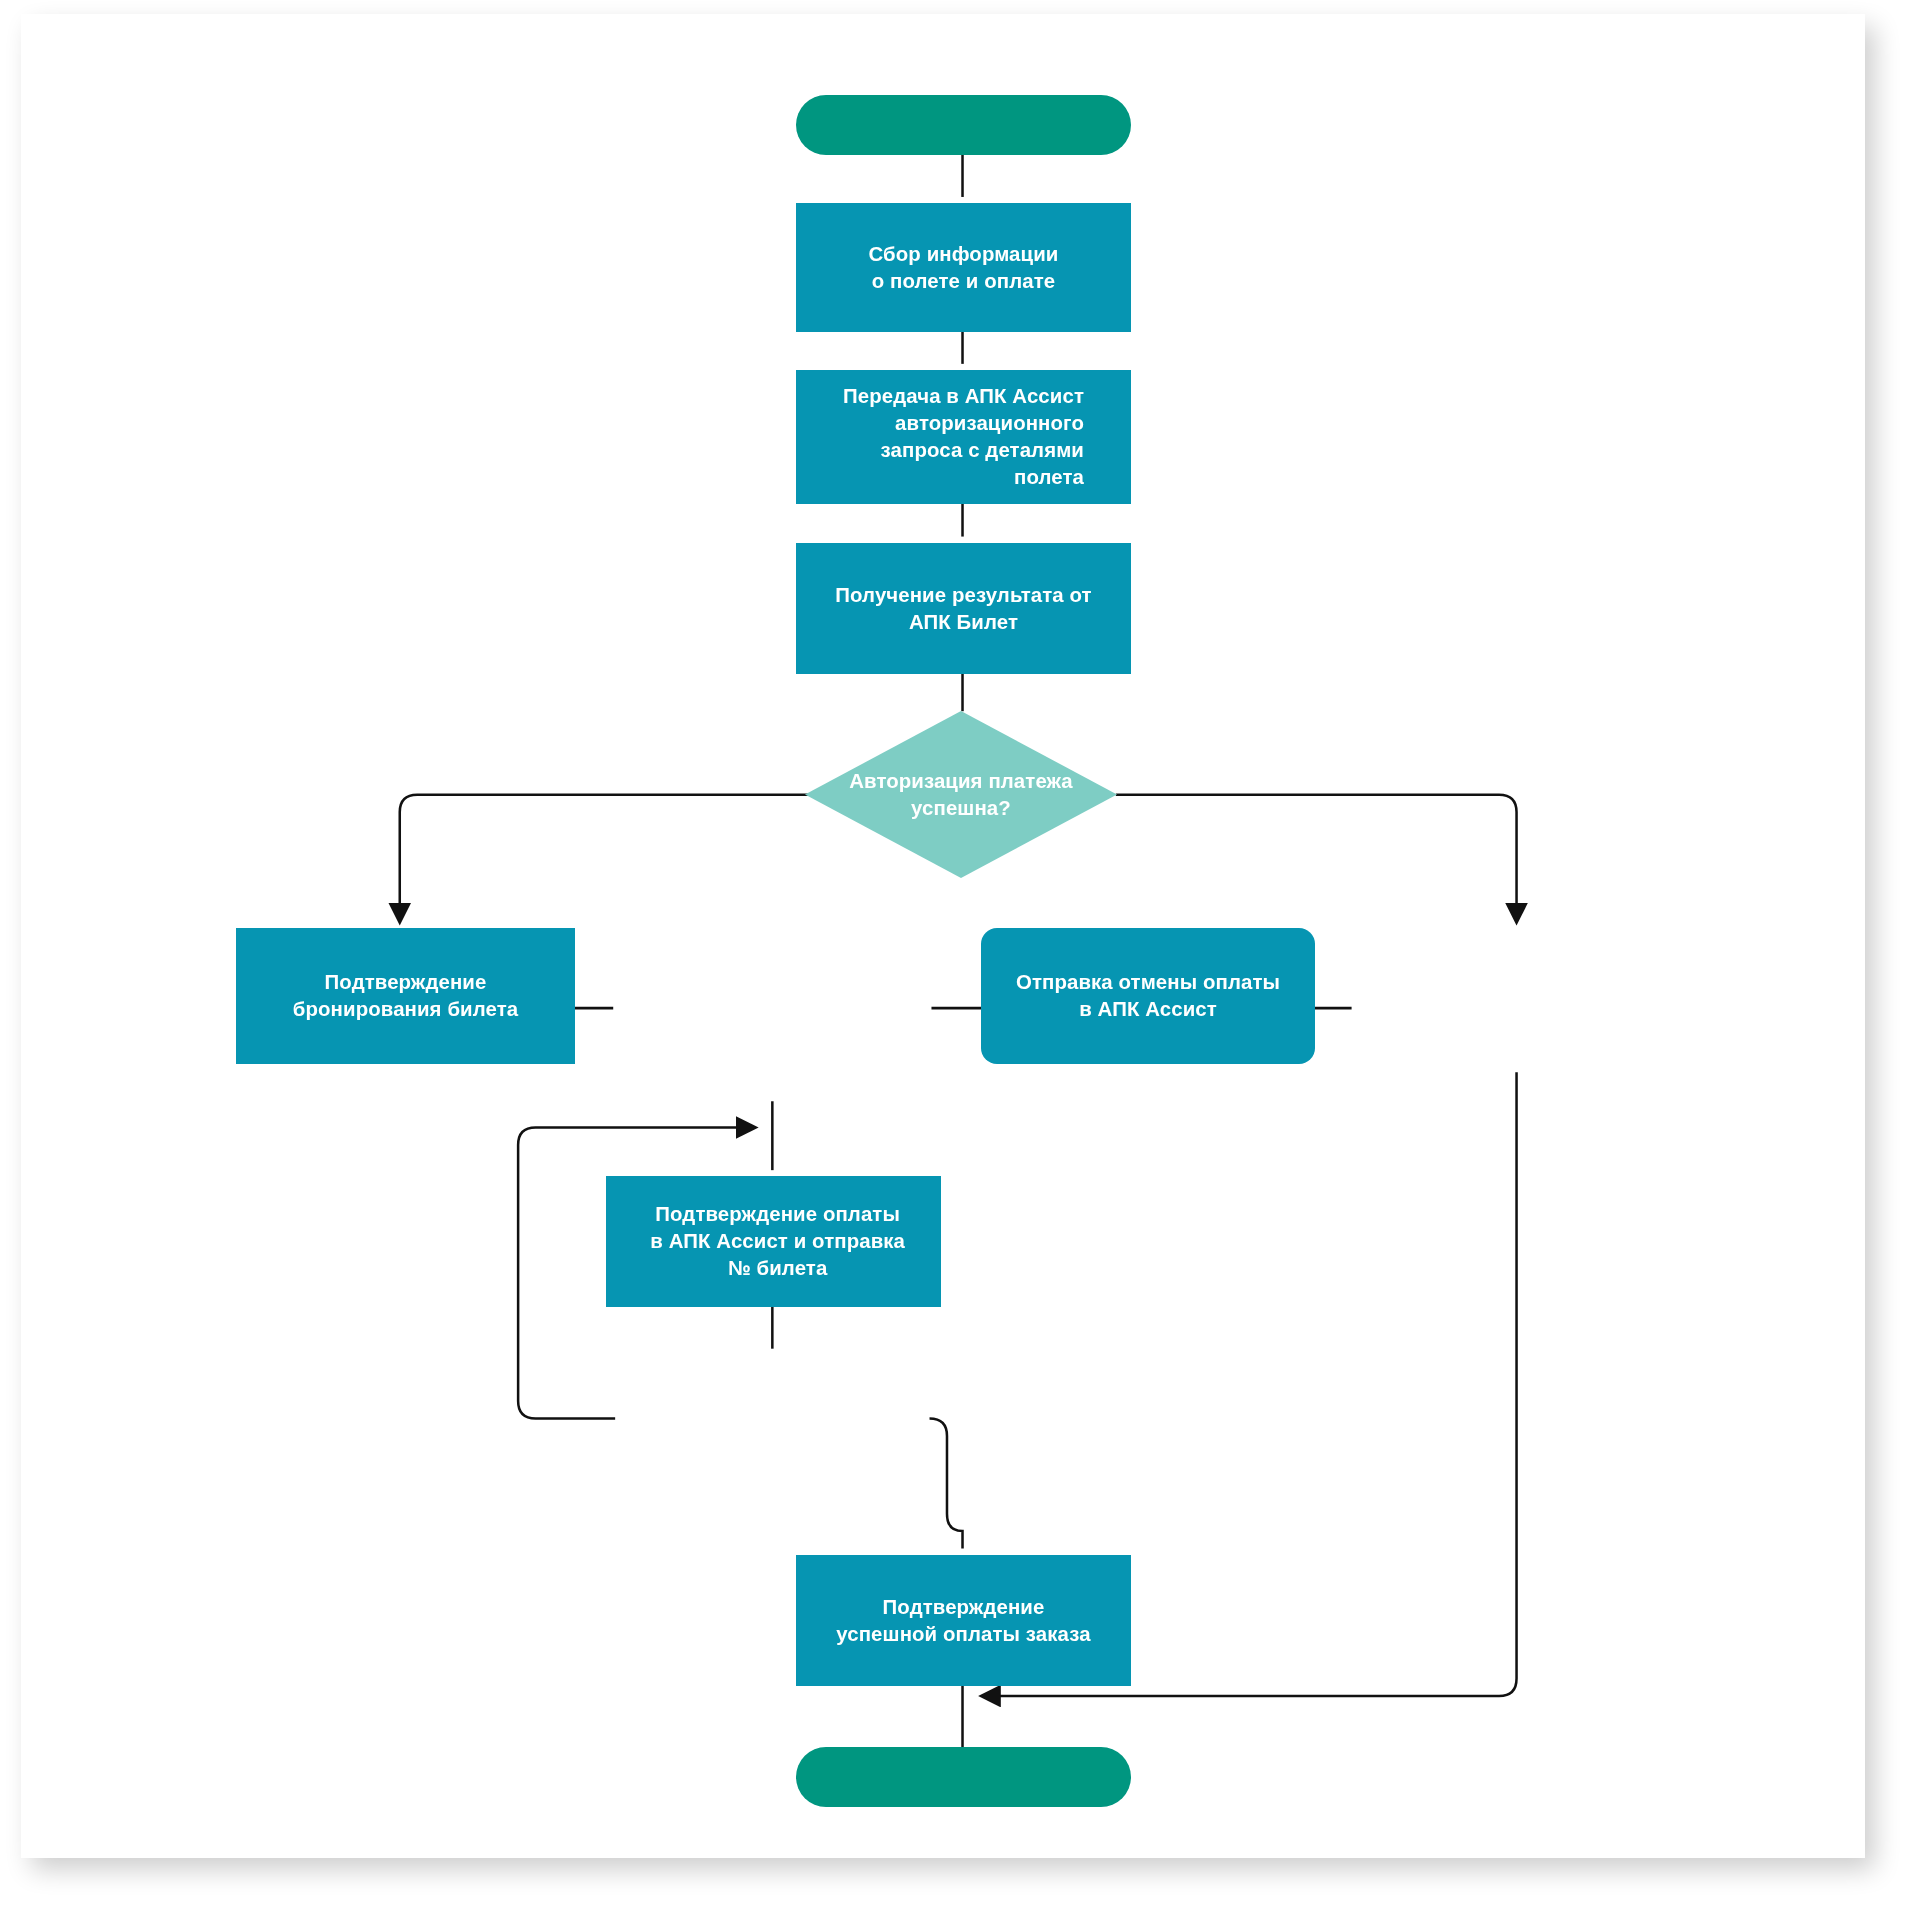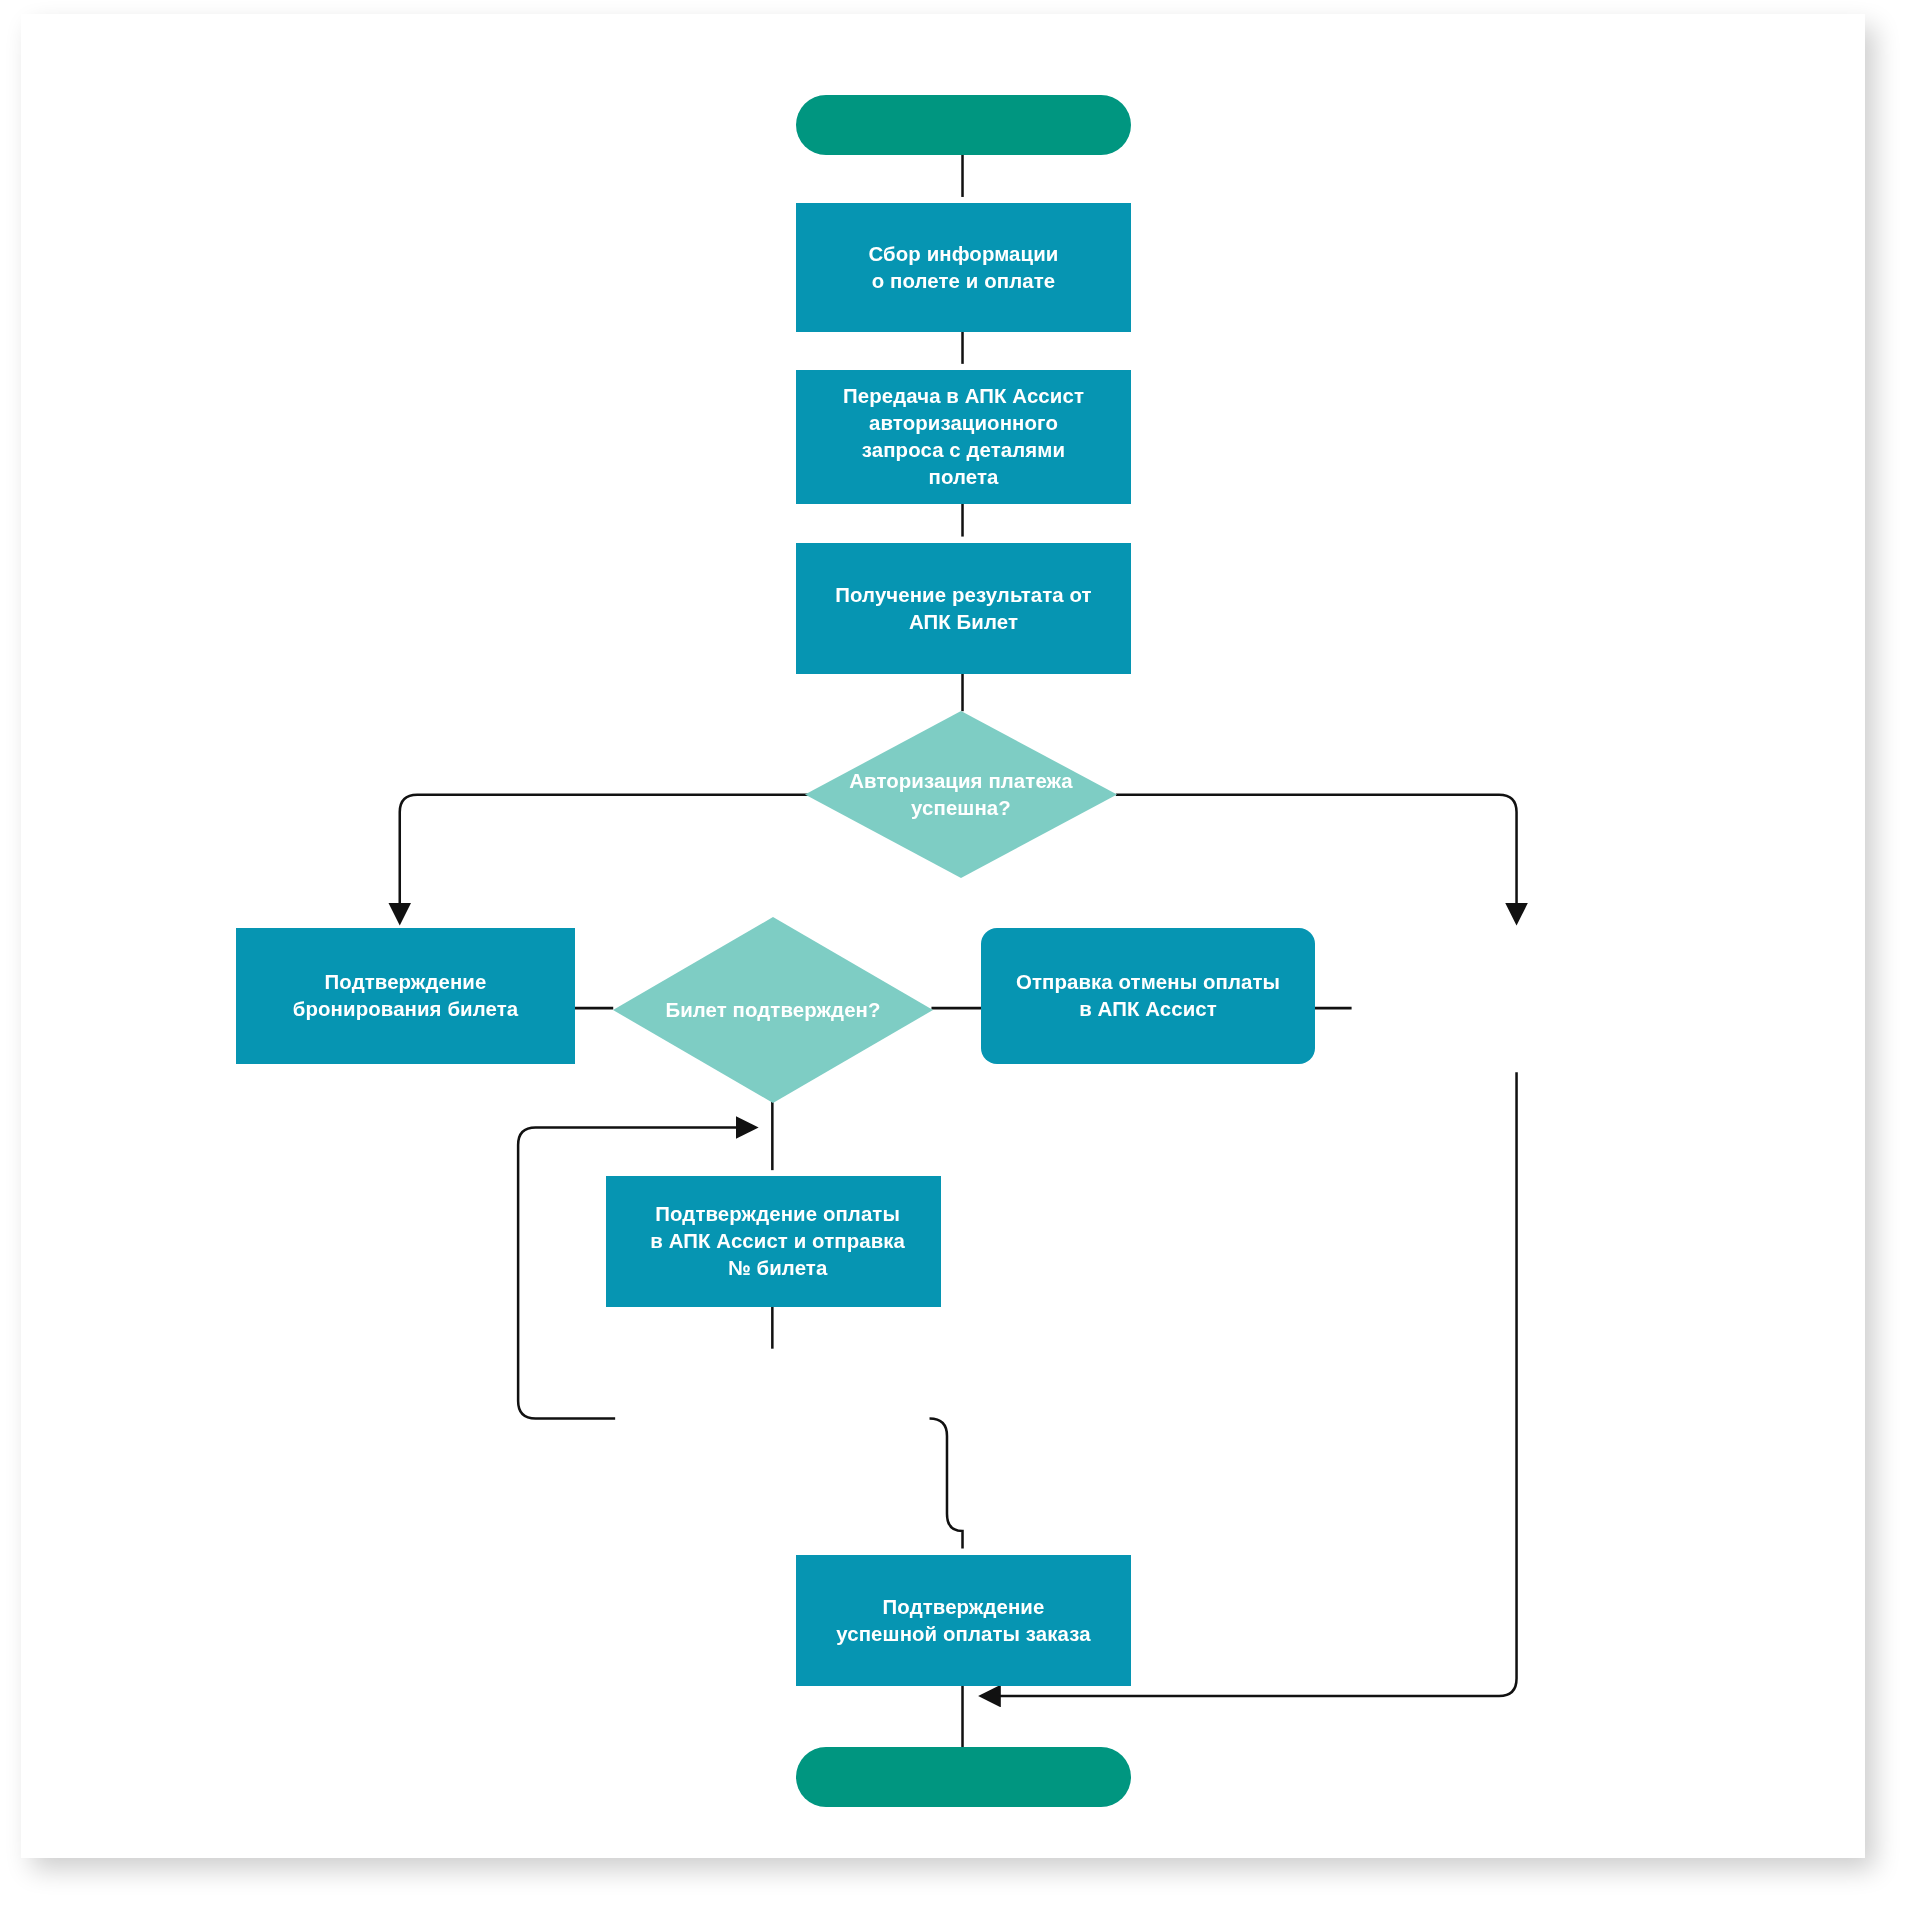--- a/index.html
+++ b/index.html
@@ -136,41 +136,37 @@
 
         <path d="M 1563 1105 L 1563 1730 Q 1563 1748 1545 1748 L 1012 1748" marker-end="url(#arrow)"></path>
       </g>
     </svg>
 
     <div class="node term" style="left:796px; top:95px; width:335px; height:60px;"></div>
 
     <div class="node proc" style="left:796px; top:197px; width:335px; height:129px;">Сбор информации
 о полете и оплате</div>
 
-    <div class="node proc" style="left:796px; top:364px; width:335px; height:134px;">Передача в АПК Ассист
+    <div class="node proc" style="left:796px; top:364px; width:335px; height:134px;text-align:right;">Передача в АПК Ассист
 авторизационного
 запроса с деталями
 полета</div>
 
     <div class="node proc" style="left:796px; top:537px; width:335px; height:131px;">Получение результата от
 АПК Билет</div>
 
     <div class="dec-wrap" style="left:805px; top:711px; width:312px; height:167px;">
       <div class="dec-shape"></div>
       <div class="dec-label">Авторизация платежа
 успешна?</div>
     </div>
 
     <div class="node proc" style="left:236px; top:922px; width:339px; height:136px;">Подтверждение
 бронирования билета</div>
 
-    <div class="dec-wrap" style="left:613px; top:917px; width:320px; height:186px;">
-      <div class="dec-shape"></div>
-      <div class="dec-label">Билет подтвержден?</div>
-    </div>
 
     <div class="node proc" style="left:981px; top:922px; width:334px; height:136px;border-radius:16px;">Отправка отмены оплаты
 в АПК Ассист</div>
 
 
     <div class="node proc" style="left:606px; top:1170px; width:335px; height:131px;padding-left:18px;">Подтверждение оплаты
 в АПК Ассист и отправка
 № билета</div>
 
 

